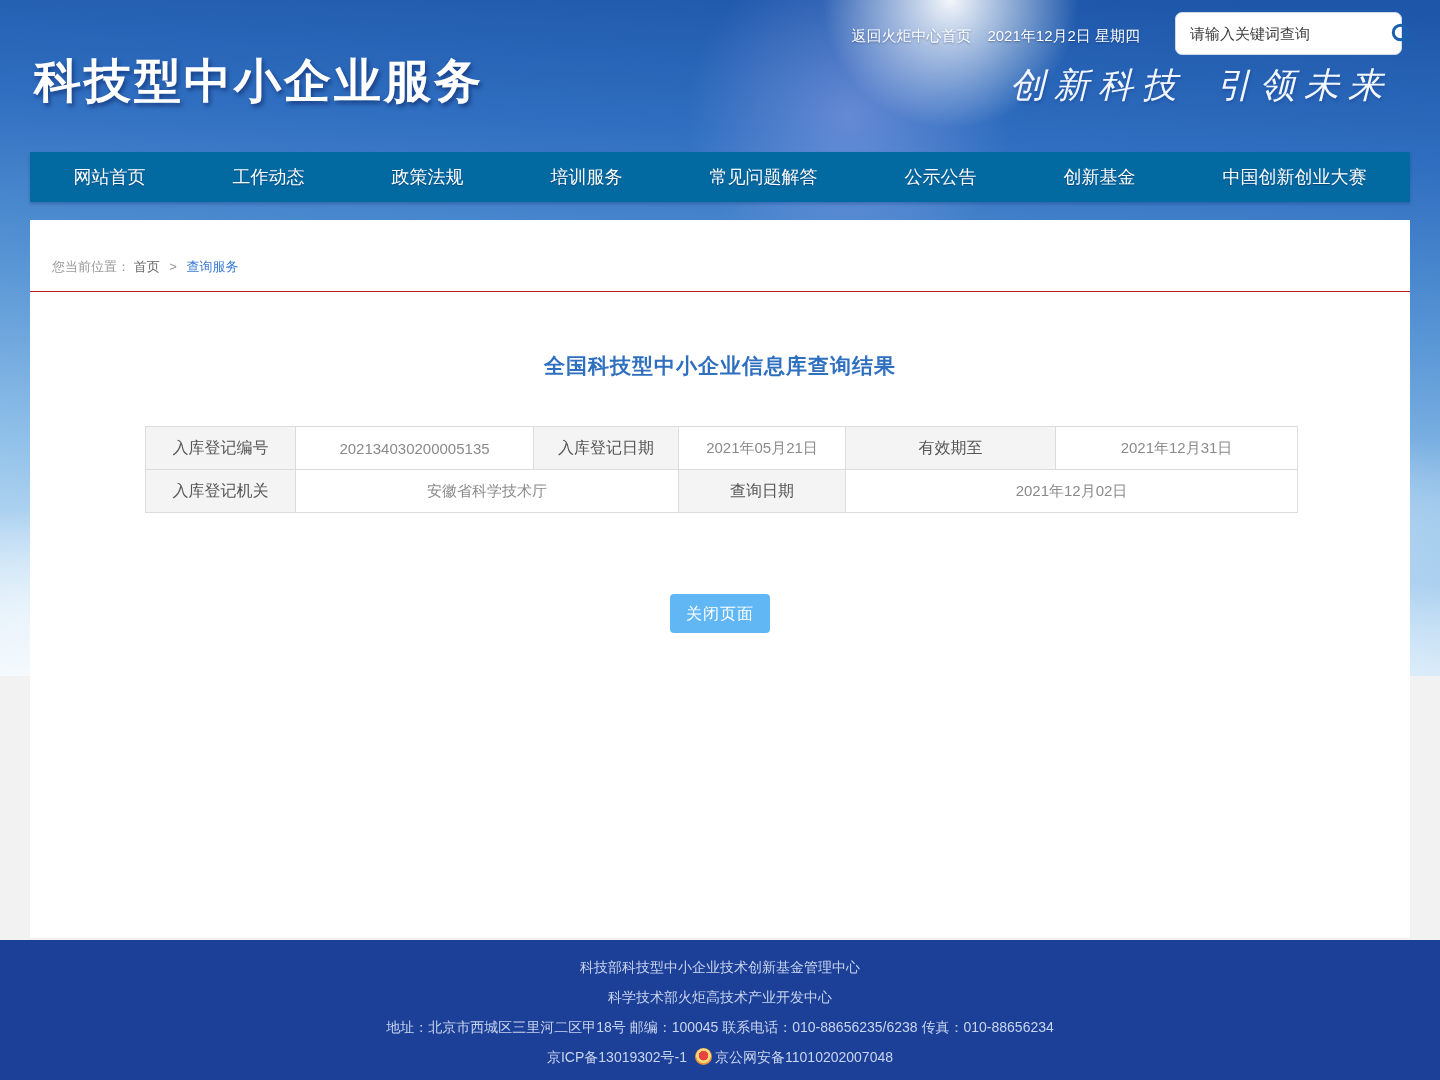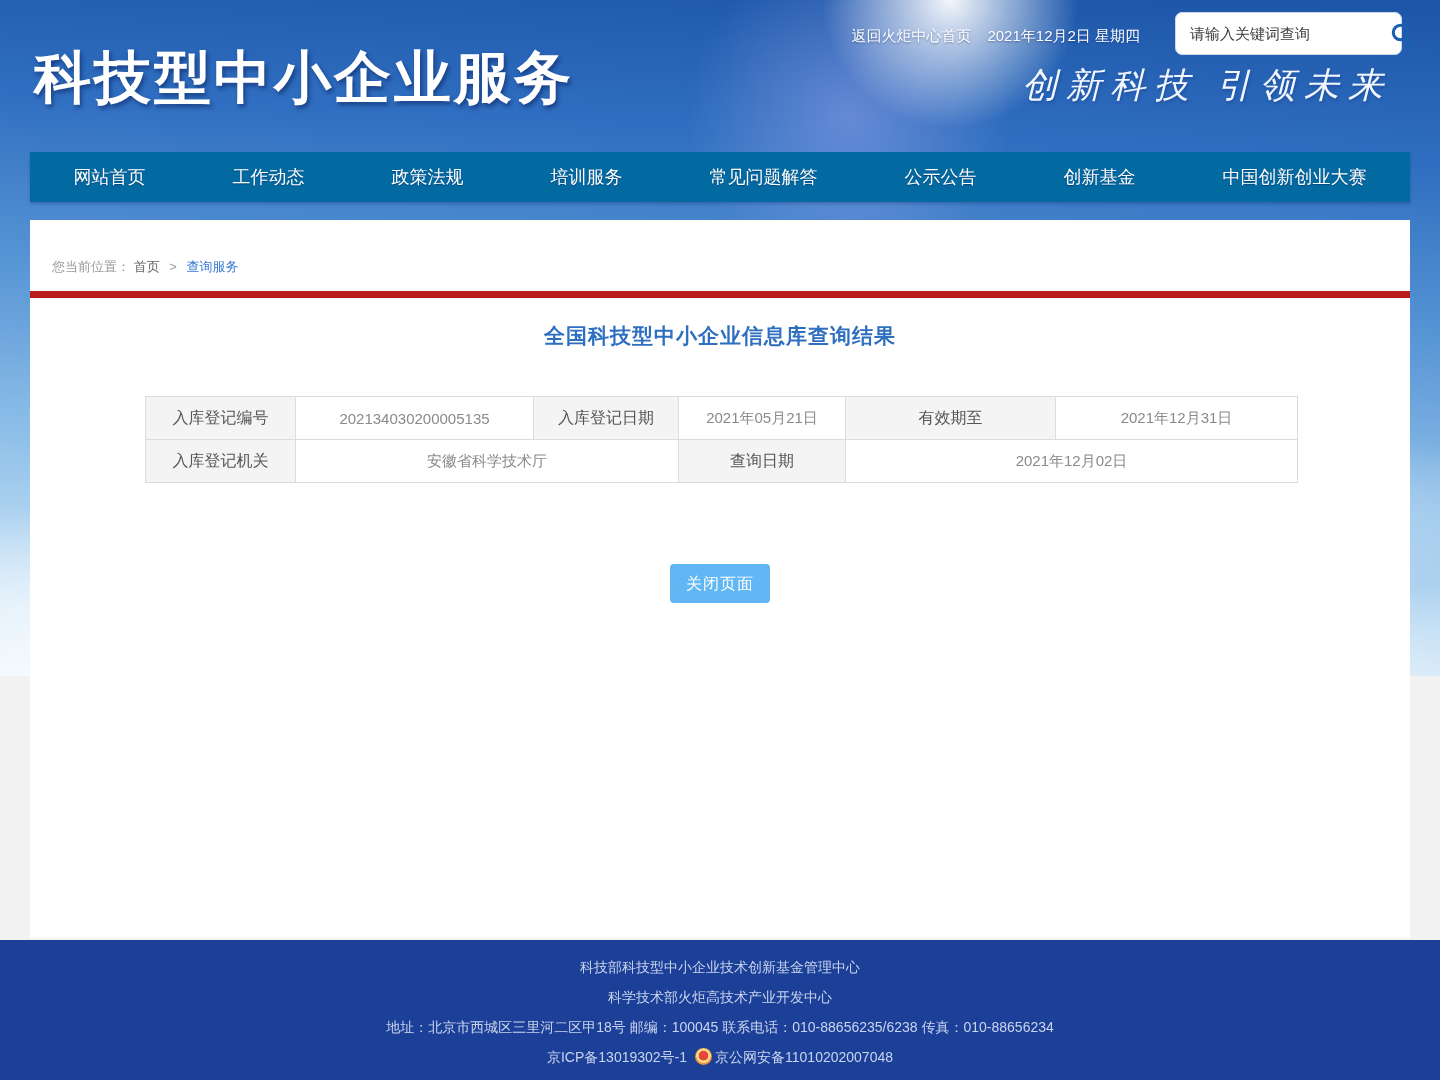--- a/index.html
+++ b/index.html
@@ -35,30 +35,30 @@
     display:flex; align-items:center; padding:0 10px 0 14px;
   }
   .search-box input {
     border:none; outline:none; flex:1; font-size:15px; color:#333;
     font-family:inherit; background:transparent;
   }
   .search-box input::placeholder { color:#3b3b3b; opacity:1; }
   .search-icon { width:26px; height:26px; flex:0 0 26px; cursor:pointer; }
   
   .logo {
-    position:absolute; top:40px; left:34px;
-    font-size:57px; font-weight:bold; color:#fff; letter-spacing:3px;
+    position:absolute; top:50px; left:34px;
+    font-size:47px; font-weight:bold; color:#fff; letter-spacing:3px;
     font-family:"Liberation Serif","DejaVu Serif",serif;
     text-shadow:2px 3px 4px rgba(10,30,90,.55);
     white-space:nowrap;
   }
   .slogan {
     position:absolute; top:62px; right:48px;
     font-size:35px; color:#f2f7ff; font-style:italic; letter-spacing:9px;
-    font-family:Liberation Serif, serif;
+    font-family:Liberation Mono, monospace;
     text-shadow:1px 2px 3px rgba(20,50,120,.35);
     white-space:nowrap;
   }
   
   .nav {
     position:absolute; top:152px; left:30px; width:1380px; height:50px;
     background:#0369a1;
     display:flex; align-items:center; justify-content:space-around;
     box-shadow:0 2px 3px rgba(0,30,90,.25);
   }
@@ -67,27 +67,27 @@
     text-shadow:0 1px 1px rgba(0,20,70,.4);
   }
   
   .panel {
     position:absolute; top:220px; left:30px; width:1380px; height:718px;
     background:#fff;
   }
   .breadcrumb {
     padding:38px 22px 15px 22px; margin:0 0 0 0;
     font-size:13px; color:#999;
-    border-bottom:7px solid #b91c1c;
+    border-bottom:1px solid #b91c1c;
   }
   .breadcrumb .crumb-home { color:#666; text-decoration:none; cursor:pointer; }
   .breadcrumb .crumb-sep { margin:0 6px; color:#999; }
   .breadcrumb .crumb-current { color:#3a7bd5; text-decoration:none; cursor:pointer; }
   .result-title {
-    margin-top:24px; text-align:center;
+    margin-top:60px; text-align:center;
     font-size:21px; font-weight:bold; color:#2e6fc0; letter-spacing:1px;
   }
   
   table.result-table {
     margin:46px 0 0 115px; width:1152px;
     border-collapse:collapse; table-layout:fixed;
   }
   .result-table td {
     border:1px solid #dcdcdc; height:43px;
     text-align:center; vertical-align:middle;

